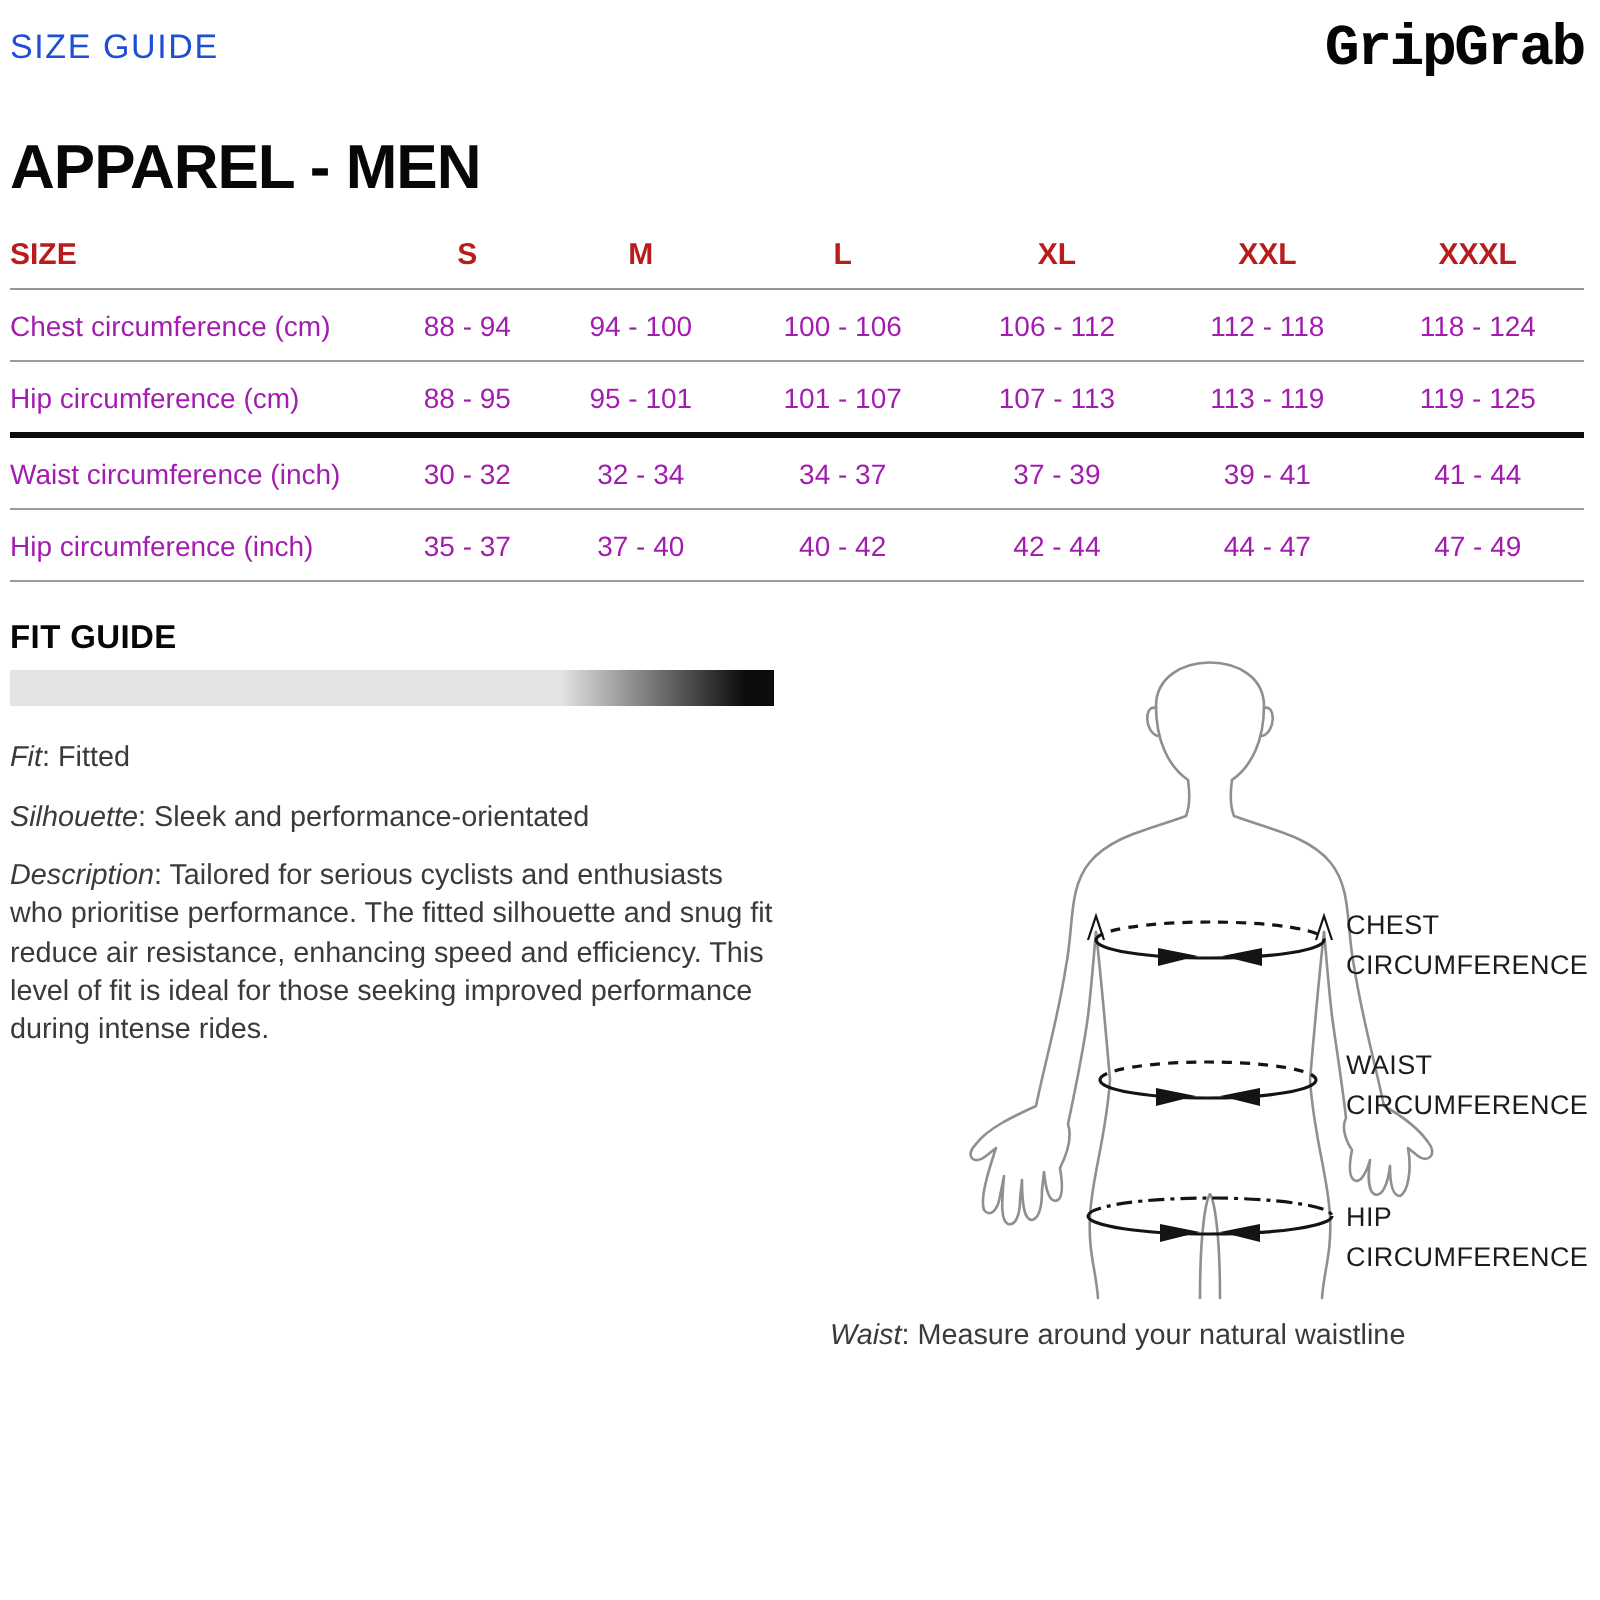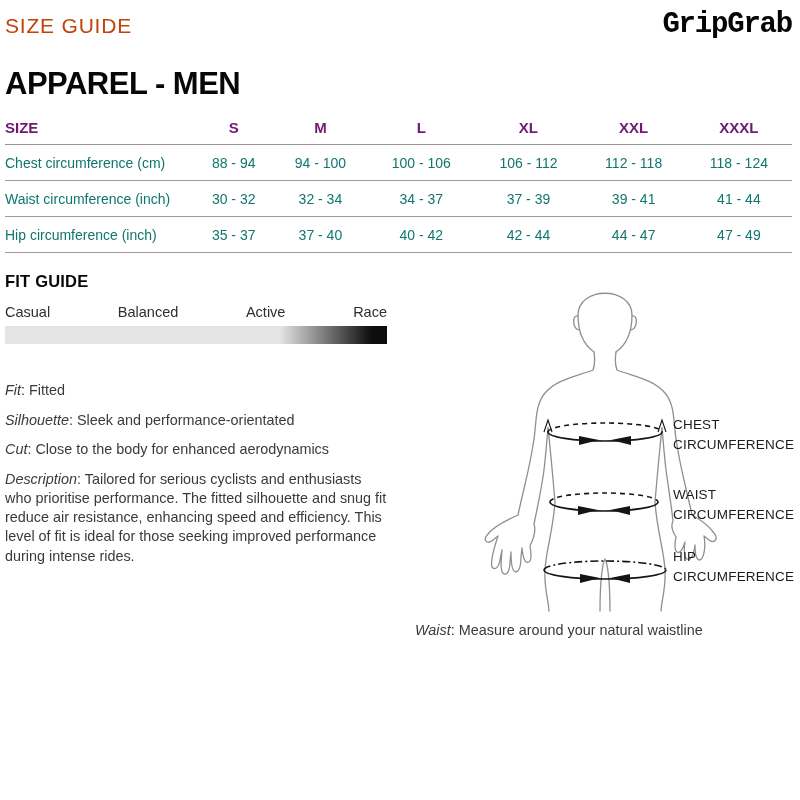--- a/index.html
+++ b/index.html
@@ -2,44 +2,44 @@
 <html><head>
 <meta charset="utf-8">
 <style>
   * { margin:0; padding:0; box-sizing:border-box; }
   html,body { width:800px; height:800px; background:#fff; overflow:hidden;
     font-family:"Liberation Sans", sans-serif; color:#3a3a3a; }
   .page { width:800px; height:800px; padding:10px 8px 0 5px; }
 
   
   .top-bar { display:flex; justify-content:space-between; align-items:flex-start; }
-  .kicker { font-size:21px; font-weight:500; letter-spacing:.8px; color:#c2410c; padding-top:4px;text-align:right; }
+  .kicker { font-size:17px; font-weight:500; letter-spacing:.8px; color:#1d4ed8; padding-top:4px;text-align:right; }
   .brand { font-size:29px; font-weight:700; letter-spacing:-1.2px; color:#050505; line-height:1;font-family:Liberation Mono, monospace; }
   .title { margin-top:27px; font-size:31px; font-weight:800; letter-spacing:-.5px; color:#070707; }
 
   
   table.size-table { width:100%; border-collapse:collapse; margin-top:17px; }
-  .size-table th { font-size:15px; font-weight:700; color:#701a75; text-align:center; padding:0 0 8px; }
+  .size-table th { font-size:15px; font-weight:700; color:#b91c1c; text-align:center; padding:0 0 8px; }
   .size-table th:first-child { text-align:left; width:24%; }
-  .size-table td { font-size:14px; color:#0f766e; text-align:center; padding:10px 0 9px; }
+  .size-table td { font-size:14px; color:#a21caf; text-align:center; padding:10px 0 9px; }
   .size-table td:first-child { text-align:left; }
   .size-table thead tr { border-bottom:1.5px solid #969696; }
   .size-table tbody tr { border-bottom:1.5px solid #9c9c9c; }
   .size-table tbody tr.cm-last { border-bottom:3px solid #0d0d0d; }
 
   
   .columns { display:flex; margin-top:19px; }
   .col-left { width:382px; flex:none; }
   .col-right { margin-left:28px; flex:1; }
   .section-heading { font-size:16.5px; font-weight:800; letter-spacing:.2px; color:#070707; }
 
   
   .scale-labels { display:flex; justify-content:space-between; margin-top:13px; font-size:14.5px; color:#2e2e2e; }
   .scale-bar { margin-top:6px; height:18px; width:100%; }
-  .fit-attrs { margin-top:37px; }
+  .fit-attrs { margin-top:17px; }
   .fit-attrs p, .measure-notes p { font-size:14.4px; line-height:1.33; margin-bottom:10.5px; color:#3a3a3a; }
   .attr-label { font-style:italic; }
   .attr-label::after { content:": "; font-style:normal; }
 
   
   .diagram { position:relative; height:340px; margin-top:3px; }
   .figure-svg { position:absolute; left:30px; top:0; }
   .measure-label { position:absolute; left:258px; width:125px; font-size:13.5px; font-weight:500;
     letter-spacing:.2px; line-height:1.5; color:#1c1c1c; }
   .measure-notes { margin-top:6px; }
@@ -72,20 +72,29 @@
     <tbody>
       <tr>
         <td>Chest circumference (cm)</td>
         <td>88 - 94</td>
         <td>94 - 100</td>
         <td>100 - 106</td>
         <td>106 - 112</td>
         <td>112 - 118</td>
         <td>118 - 124</td>
       </tr>
+      <tr class="cm-last">
+        <td>Hip circumference (cm)</td>
+        <td>88 - 95</td>
+        <td>95 - 101</td>
+        <td>101 - 107</td>
+        <td>107 - 113</td>
+        <td>113 - 119</td>
+        <td>119 - 125</td>
+      </tr>
       <tr>
         <td>Waist circumference (inch)</td>
         <td>30 - 32</td>
         <td>32 - 34</td>
         <td>34 - 37</td>
         <td>37 - 39</td>
         <td>39 - 41</td>
         <td>41 - 44</td>
       </tr>
       <tr>
@@ -98,32 +107,25 @@
         <td>47 - 49</td>
       </tr>
     </tbody>
   </table>
 
   <div class="columns">
 
     <div class="col-left">
       <h2 class="section-heading">FIT GUIDE</h2>
 
-      <div class="scale-labels">
-        <span>Casual</span>
-        <span>Balanced</span>
-        <span>Active</span>
-        <span>Race</span>
-      </div>
       <div class="scale-bar" style="background: linear-gradient(to right, rgb(228, 228, 228) 0%, rgb(228, 228, 228) 72%, rgb(13, 13, 13) 96%, rgb(13, 13, 13) 100%);"></div>
 
       <div class="fit-attrs">
         <p><span class="attr-label">Fit</span><span>Fitted</span></p>
         <p><span class="attr-label">Silhouette</span><span>Sleek and performance-orientated</span></p>
-        <p><span class="attr-label">Cut</span><span>Close to the body for enhanced aerodynamics</span></p>
         <p><span class="attr-label">Description</span><span>Tailored for serious cyclists and enthusiasts who prioritise performance. The fitted silhouette and snug fit reduce air resistance, enhancing speed and efficiency. This level of fit is ideal for those seeking improved performance during intense rides.</span></p>
       </div>
     </div>
 
     <div class="col-right">
 
       <div class="diagram">
         <svg class="figure-svg" width="290" height="340" viewBox="0 0 290 340" fill="none" xmlns="http://www.w3.org/2000/svg">
           <g stroke="#8f8f8f" stroke-width="1.3" fill="none" stroke-linecap="round" stroke-linejoin="round">
 
@@ -189,21 +191,21 @@
         </svg>
 
         <div class="measure-label" style="top:140px">
           <div>CHEST</div>
           <div>CIRCUMFERENCE</div>
         </div>
         <div class="measure-label" style="top:210px">
           <div>WAIST</div>
           <div>CIRCUMFERENCE</div>
         </div>
-        <div class="measure-label" style="top:272px">
+        <div class="measure-label" style="top:286px">
           <div>HIP</div>
           <div>CIRCUMFERENCE</div>
         </div>
       </div>
 
       <div class="measure-notes">
         <p><span class="attr-label">Waist</span><span>Measure around your natural waistline</span></p>
 
       </div>
     </div>

